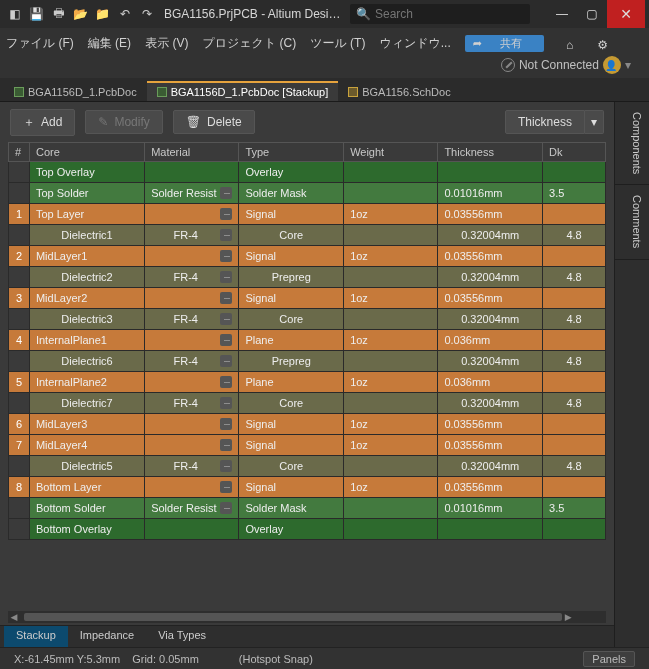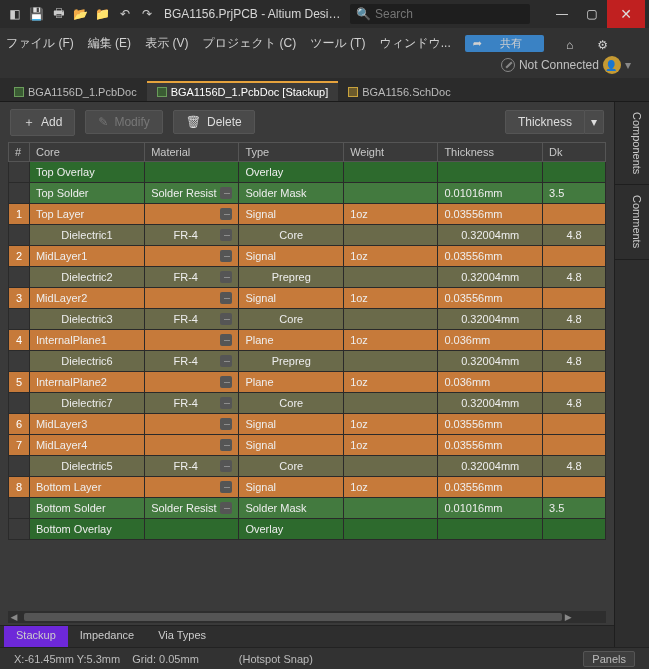--- a/index.html
+++ b/index.html
@@ -46,21 +46,21 @@
   tr.orange td { background: #c67a3a; }
   tr.olive td { background: #6a6a4a; text-align: center; }
   td.rownum { width: 18px; text-align:center; background: #c67a3a; color:#fff;}
   tr.olive td.rownum, tr.green td.rownum, tr.darkgreen td.rownum { background: #3a3a3a; color:#a6a6a6;}
   .mat-btn { float: right; background:#555; color:#ccc; padding:0 3px; border-radius:2px; font-size:9px; line-height:12px; letter-spacing: -1px;}
   .hscroll { height:12px; background:#2e2e2e; margin: 2px 8px; display:flex; align-items:center;}
   .hscroll .thumb { background:#555; height:8px; width: 90%; margin-left:4px; border-radius:2px;}
   .hscroll .arrow { width:12px; text-align:center; color:#888; font-size:9px;}
   .bottom-tabs { height: 22px; background:#2e2e2e; display:flex; padding: 0 4px; border-top:1px solid #222;}
   .btab { padding: 3px 12px; color:#ccc; font-size:11px;}
-  .btab.active { background:#6d28d9;}
+  .btab.active { background:#0c4a6e;}
   .statusbar { height: 22px; background:#323232; display:flex; align-items:center; padding: 0 14px; color:#bbb; font-size:11px; border-top: 1px solid #222;}
   .statusbar .sb-right { margin-left:auto;}
   .panels-btn { border:1px solid #555; padding:1px 8px; border-radius:2px; background:#3e3e3e;}
 </style>
 </head>
 <body>
 
 <div class="titlebar">
   <span class="tb-icon">◧</span>
   <span class="tb-icon">💾</span>

